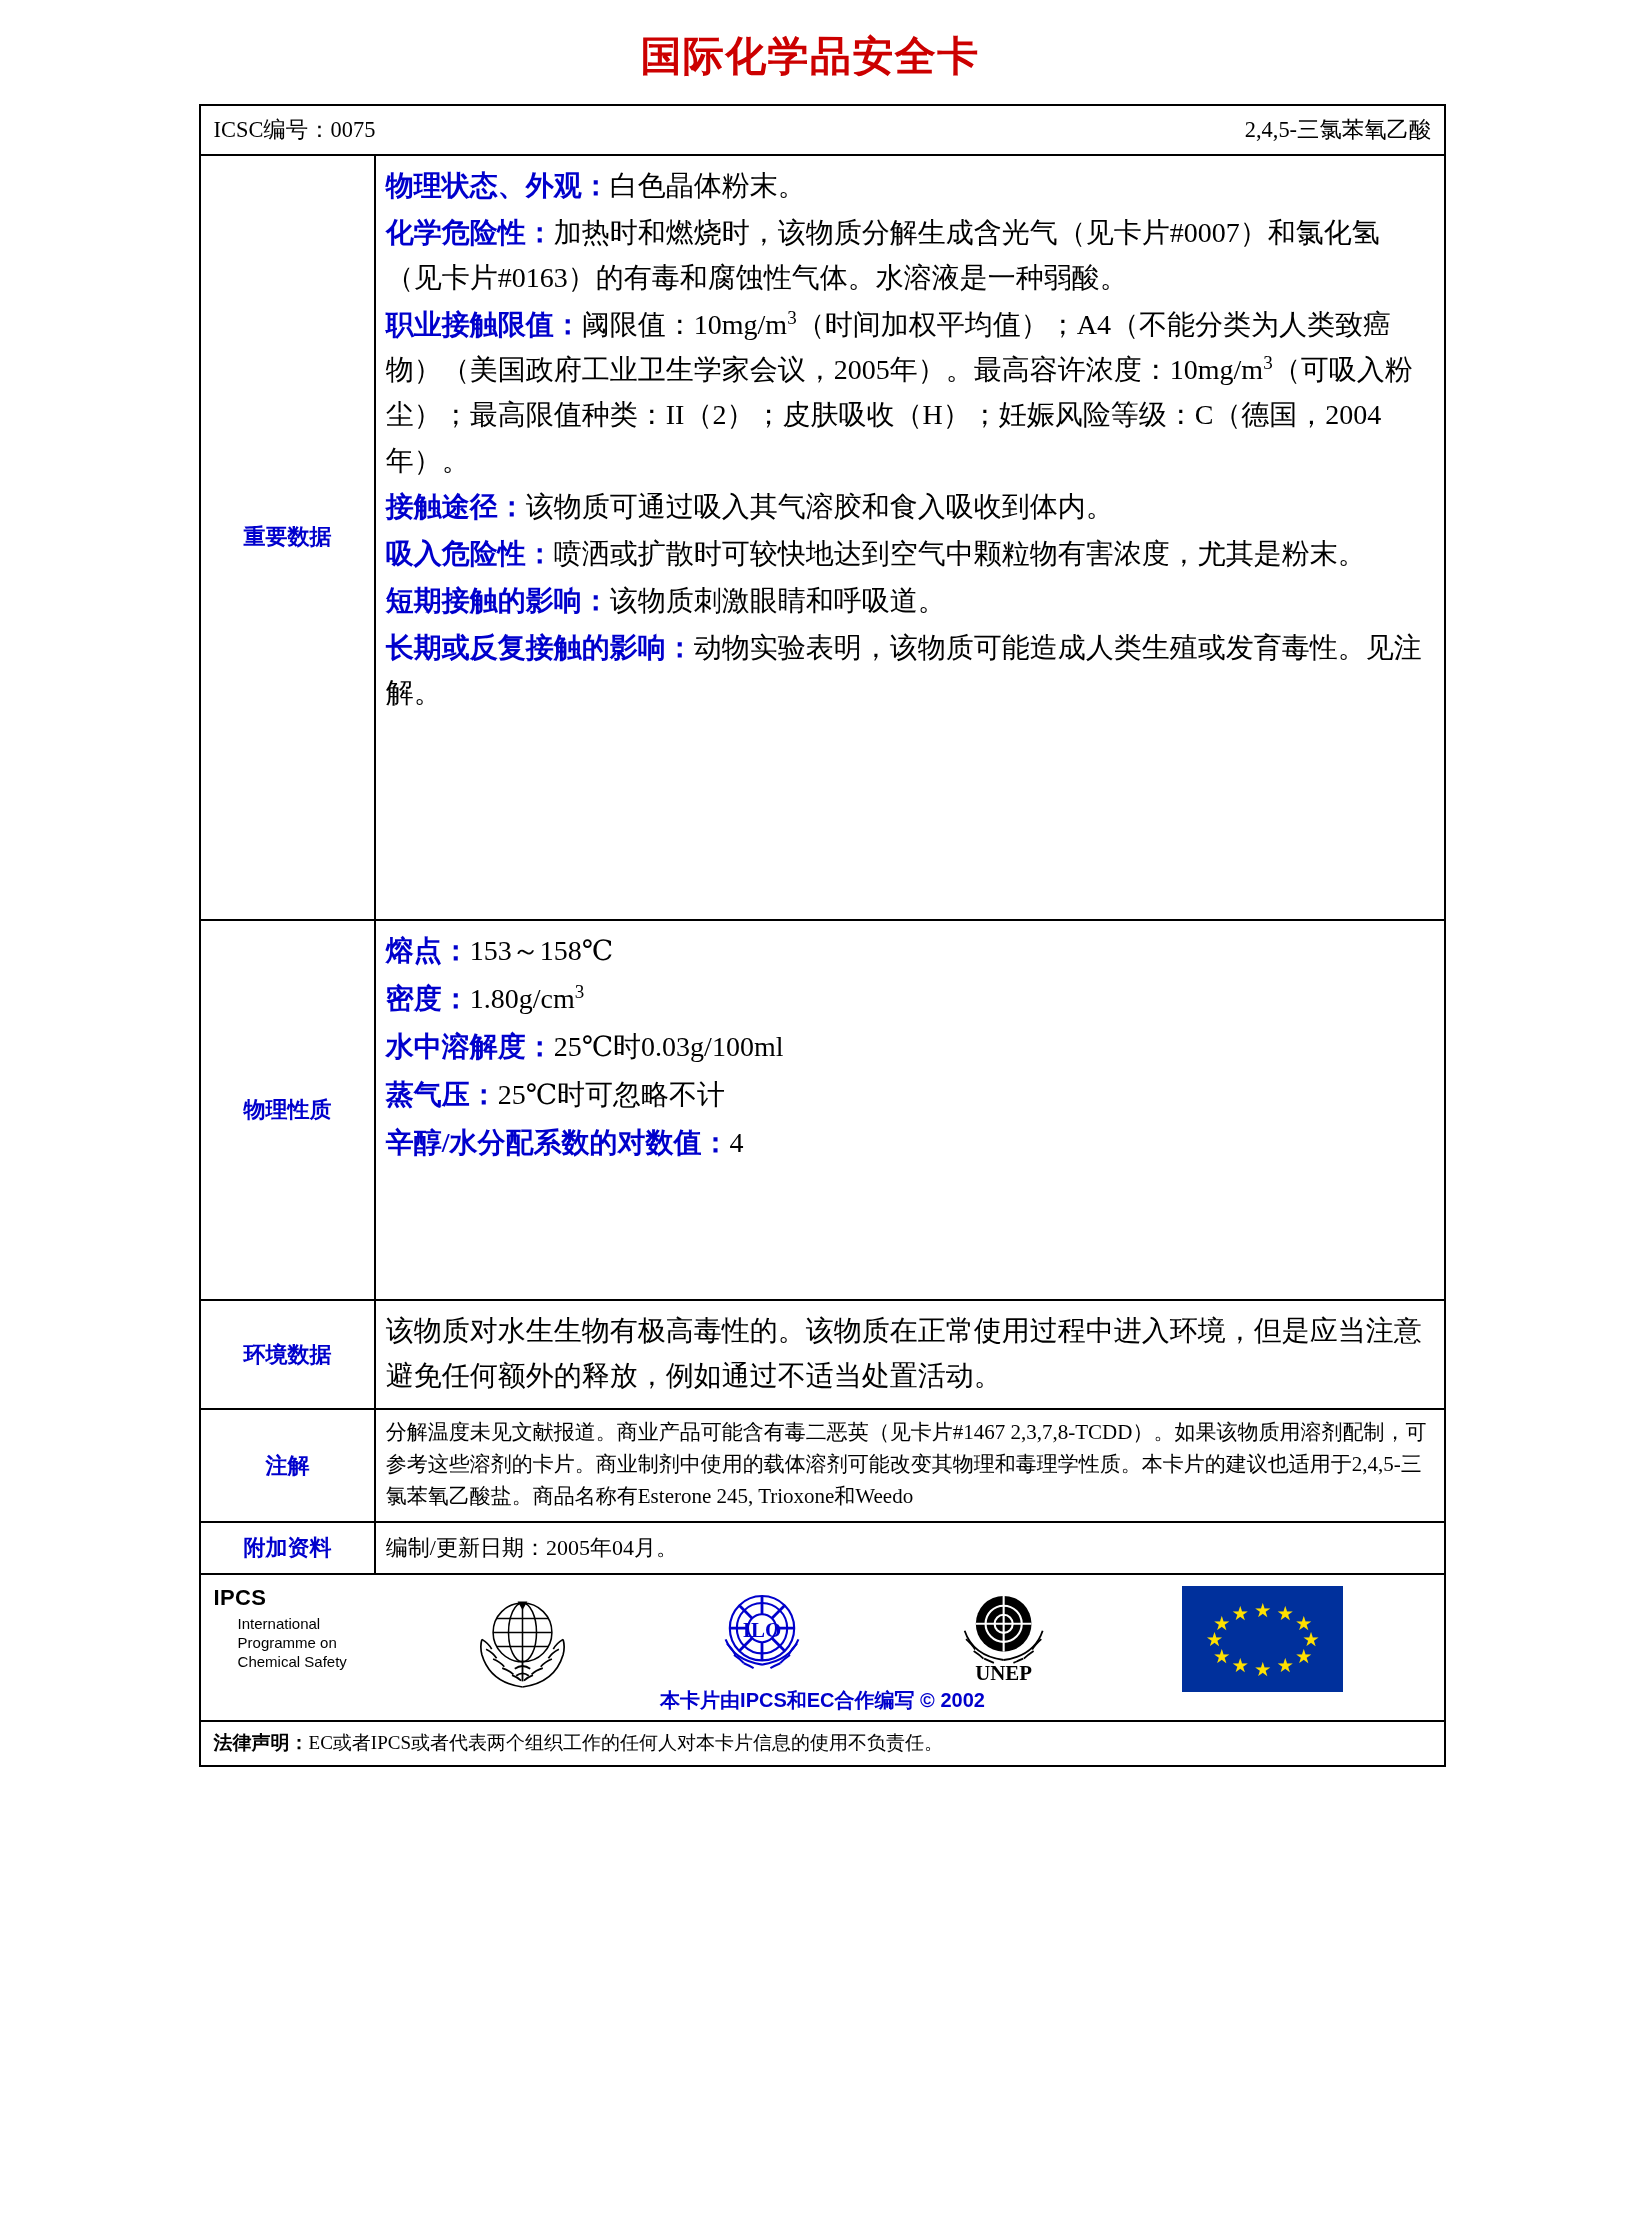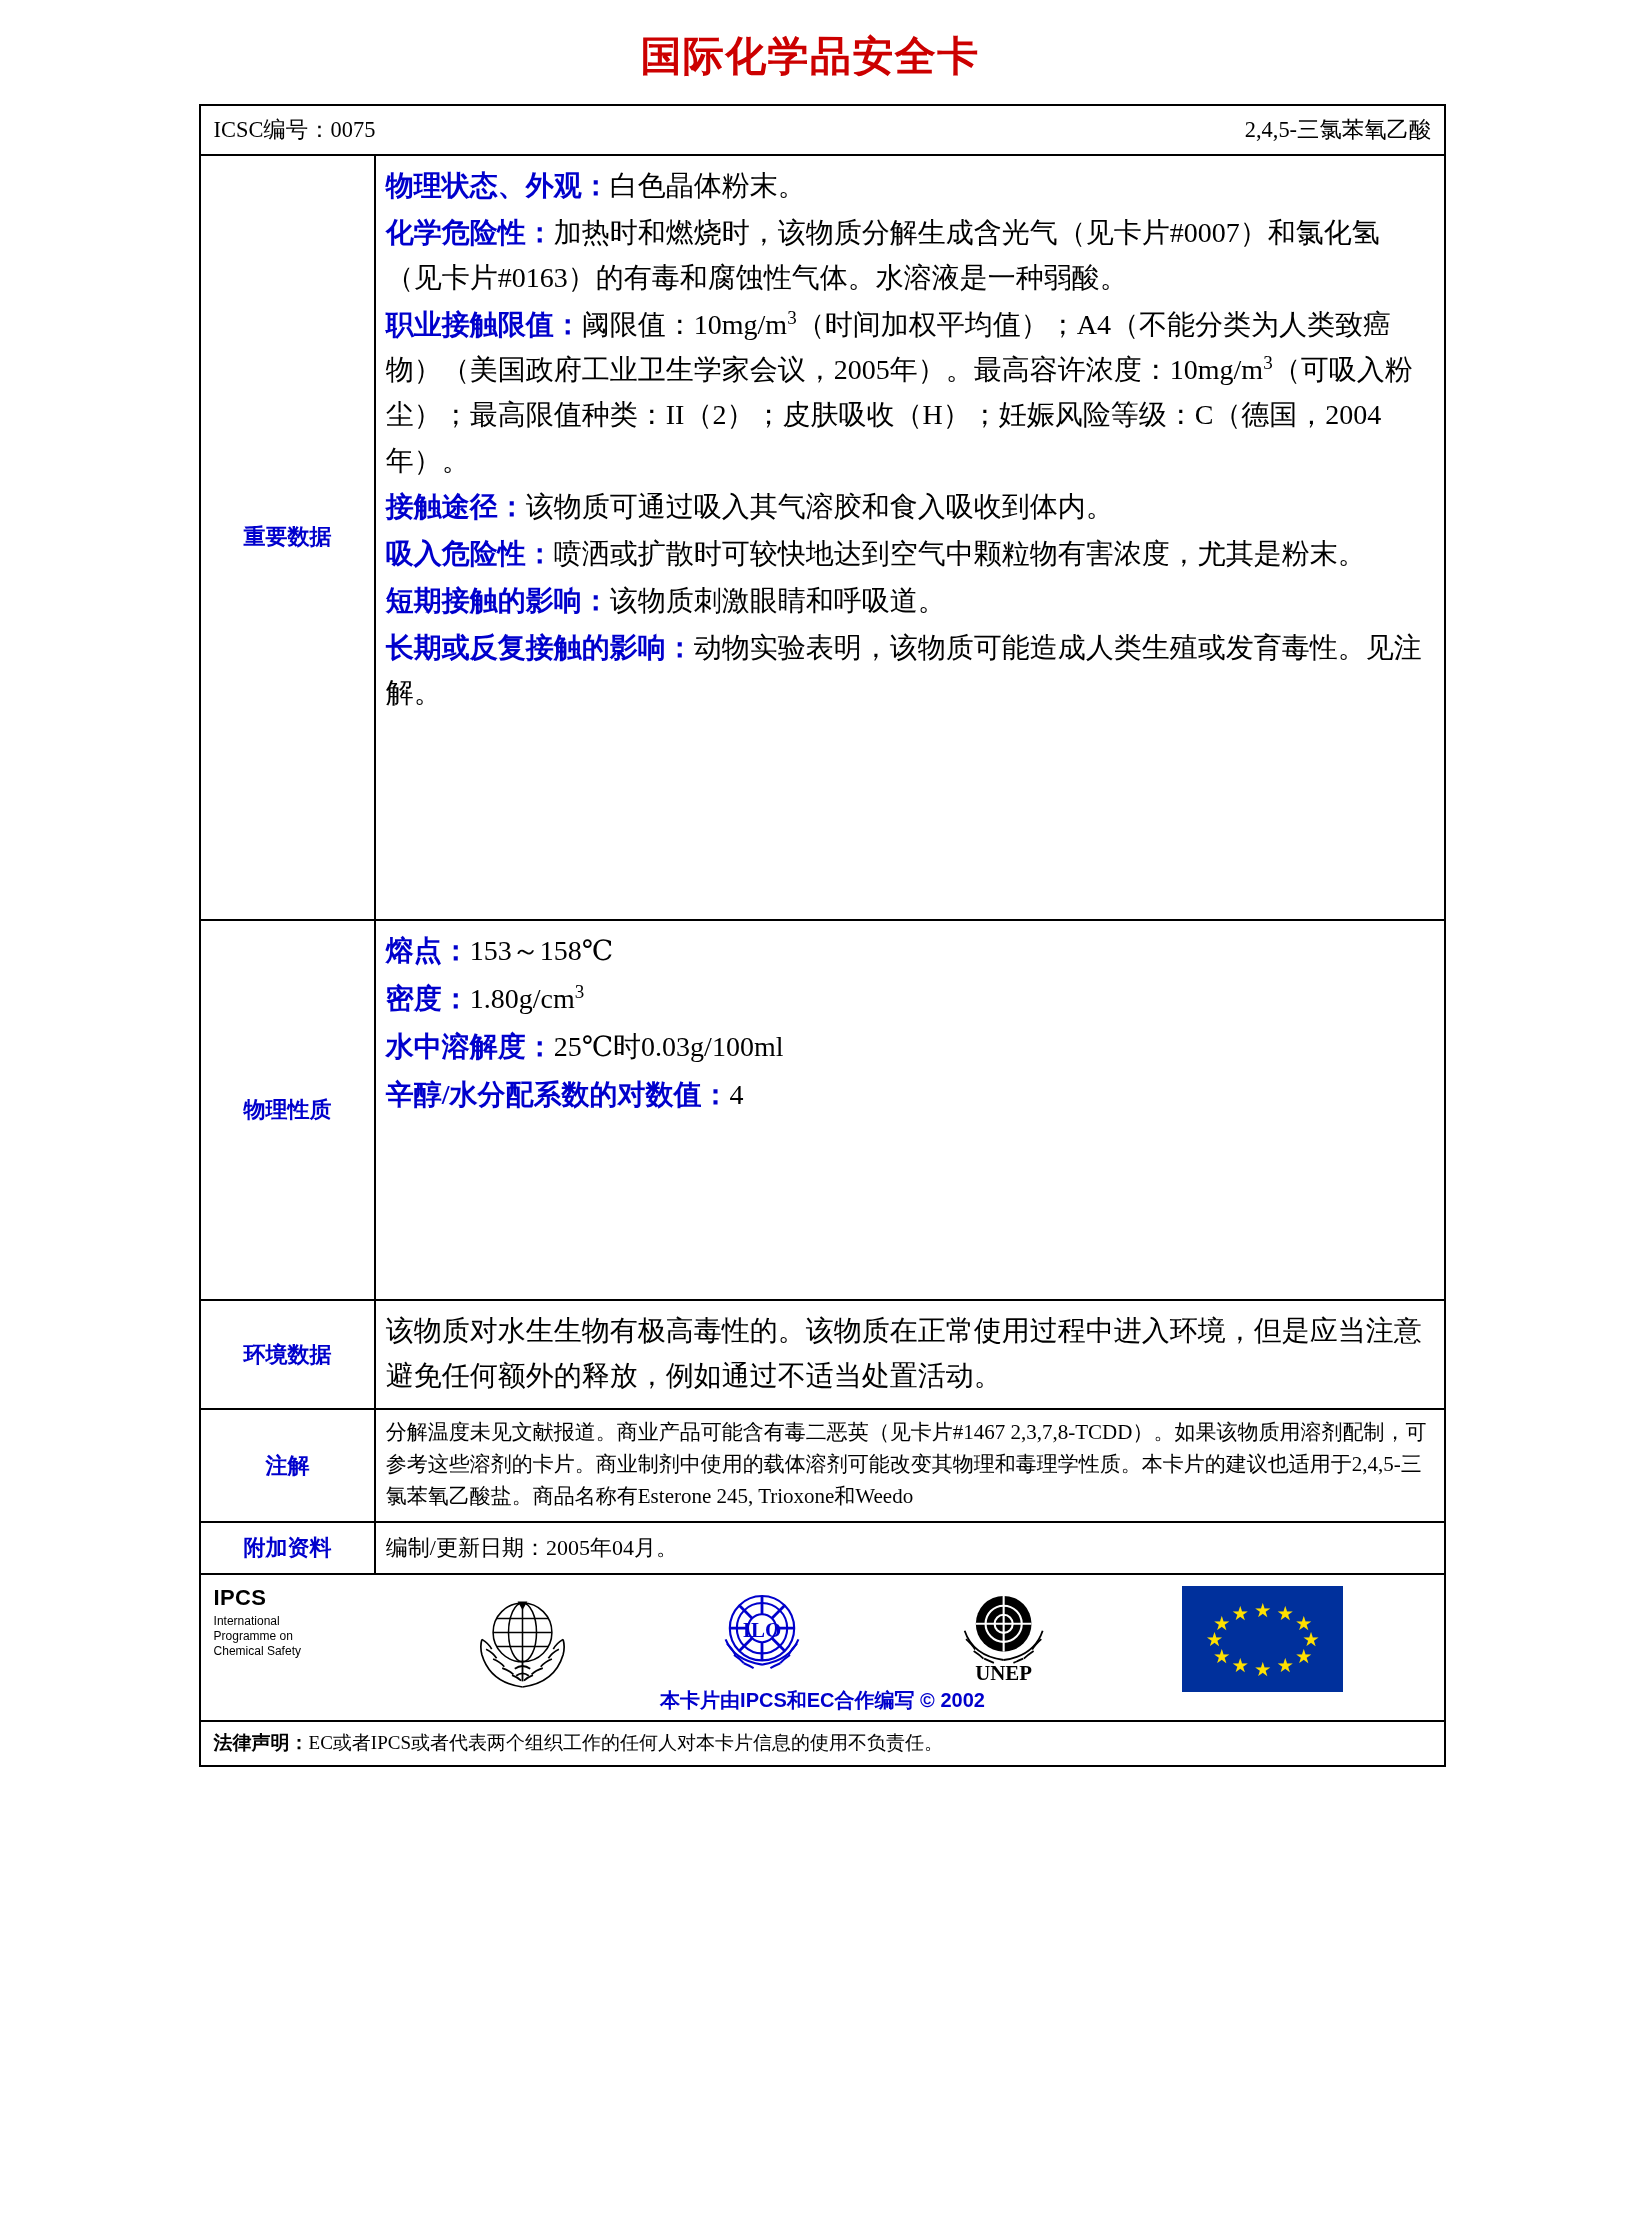--- a/index.html
+++ b/index.html
@@ -115,23 +115,24 @@
     padding: 9.8px 0 0 12.6px;
     box-sizing: border-box;
     font-family: "Liberation Sans", sans-serif;
   }
   .ipcs-block .t1 {
     font-weight: bold;
     font-size: 22px;
     letter-spacing: 0.3px;
   }
   .ipcs-block .t2 {
-    font-size: 12px;
+    font-size: 15px;
     line-height: 1.28;
     margin-top: 2.8px;
+    margin-left: 24px;
   }
   .logos {
     flex: 1;
     display: flex;
     align-items: flex-start;
     justify-content: space-around;
     padding: 7px 42px 0 28px;
     box-sizing: border-box;
   }
   .logo { text-align: center; }
@@ -198,20 +199,21 @@
         <p class="blk"><span class="kw">长期或反复接触的影响：</span><span>动物实验表明，该物质可能造成人类生殖或发育毒性。见注解。</span></p>
       </div>
     </div>
 
     <div class="row border-bottom">
       <div class="cell-label">物理性质</div>
       <div class="cell-body phys-body">
         <p class="prop-line"><span class="kw">熔点：</span><span>153～158℃</span></p>
         <p class="prop-line"><span class="kw">密度：</span><span>1.80g/cm<span class="sup">3</span></span></p>
         <p class="prop-line"><span class="kw">水中溶解度：</span><span>25℃时0.03g/100ml</span></p>
+        <p class="prop-line"><span class="kw">蒸气压：</span><span>25℃时可忽略不计</span></p>
         <p class="prop-line"><span class="kw">辛醇/水分配系数的对数值：</span><span>4</span></p>
       </div>
     </div>
 
     <div class="row border-bottom">
       <div class="cell-label">环境数据</div>
       <div class="cell-body env-body">该物质对水生生物有极高毒性的。该物质在正常使用过程中进入环境，但是应当注意避免任何额外的释放，例如通过不适当处置活动。</div>
     </div>
 
     <div class="row border-bottom">

